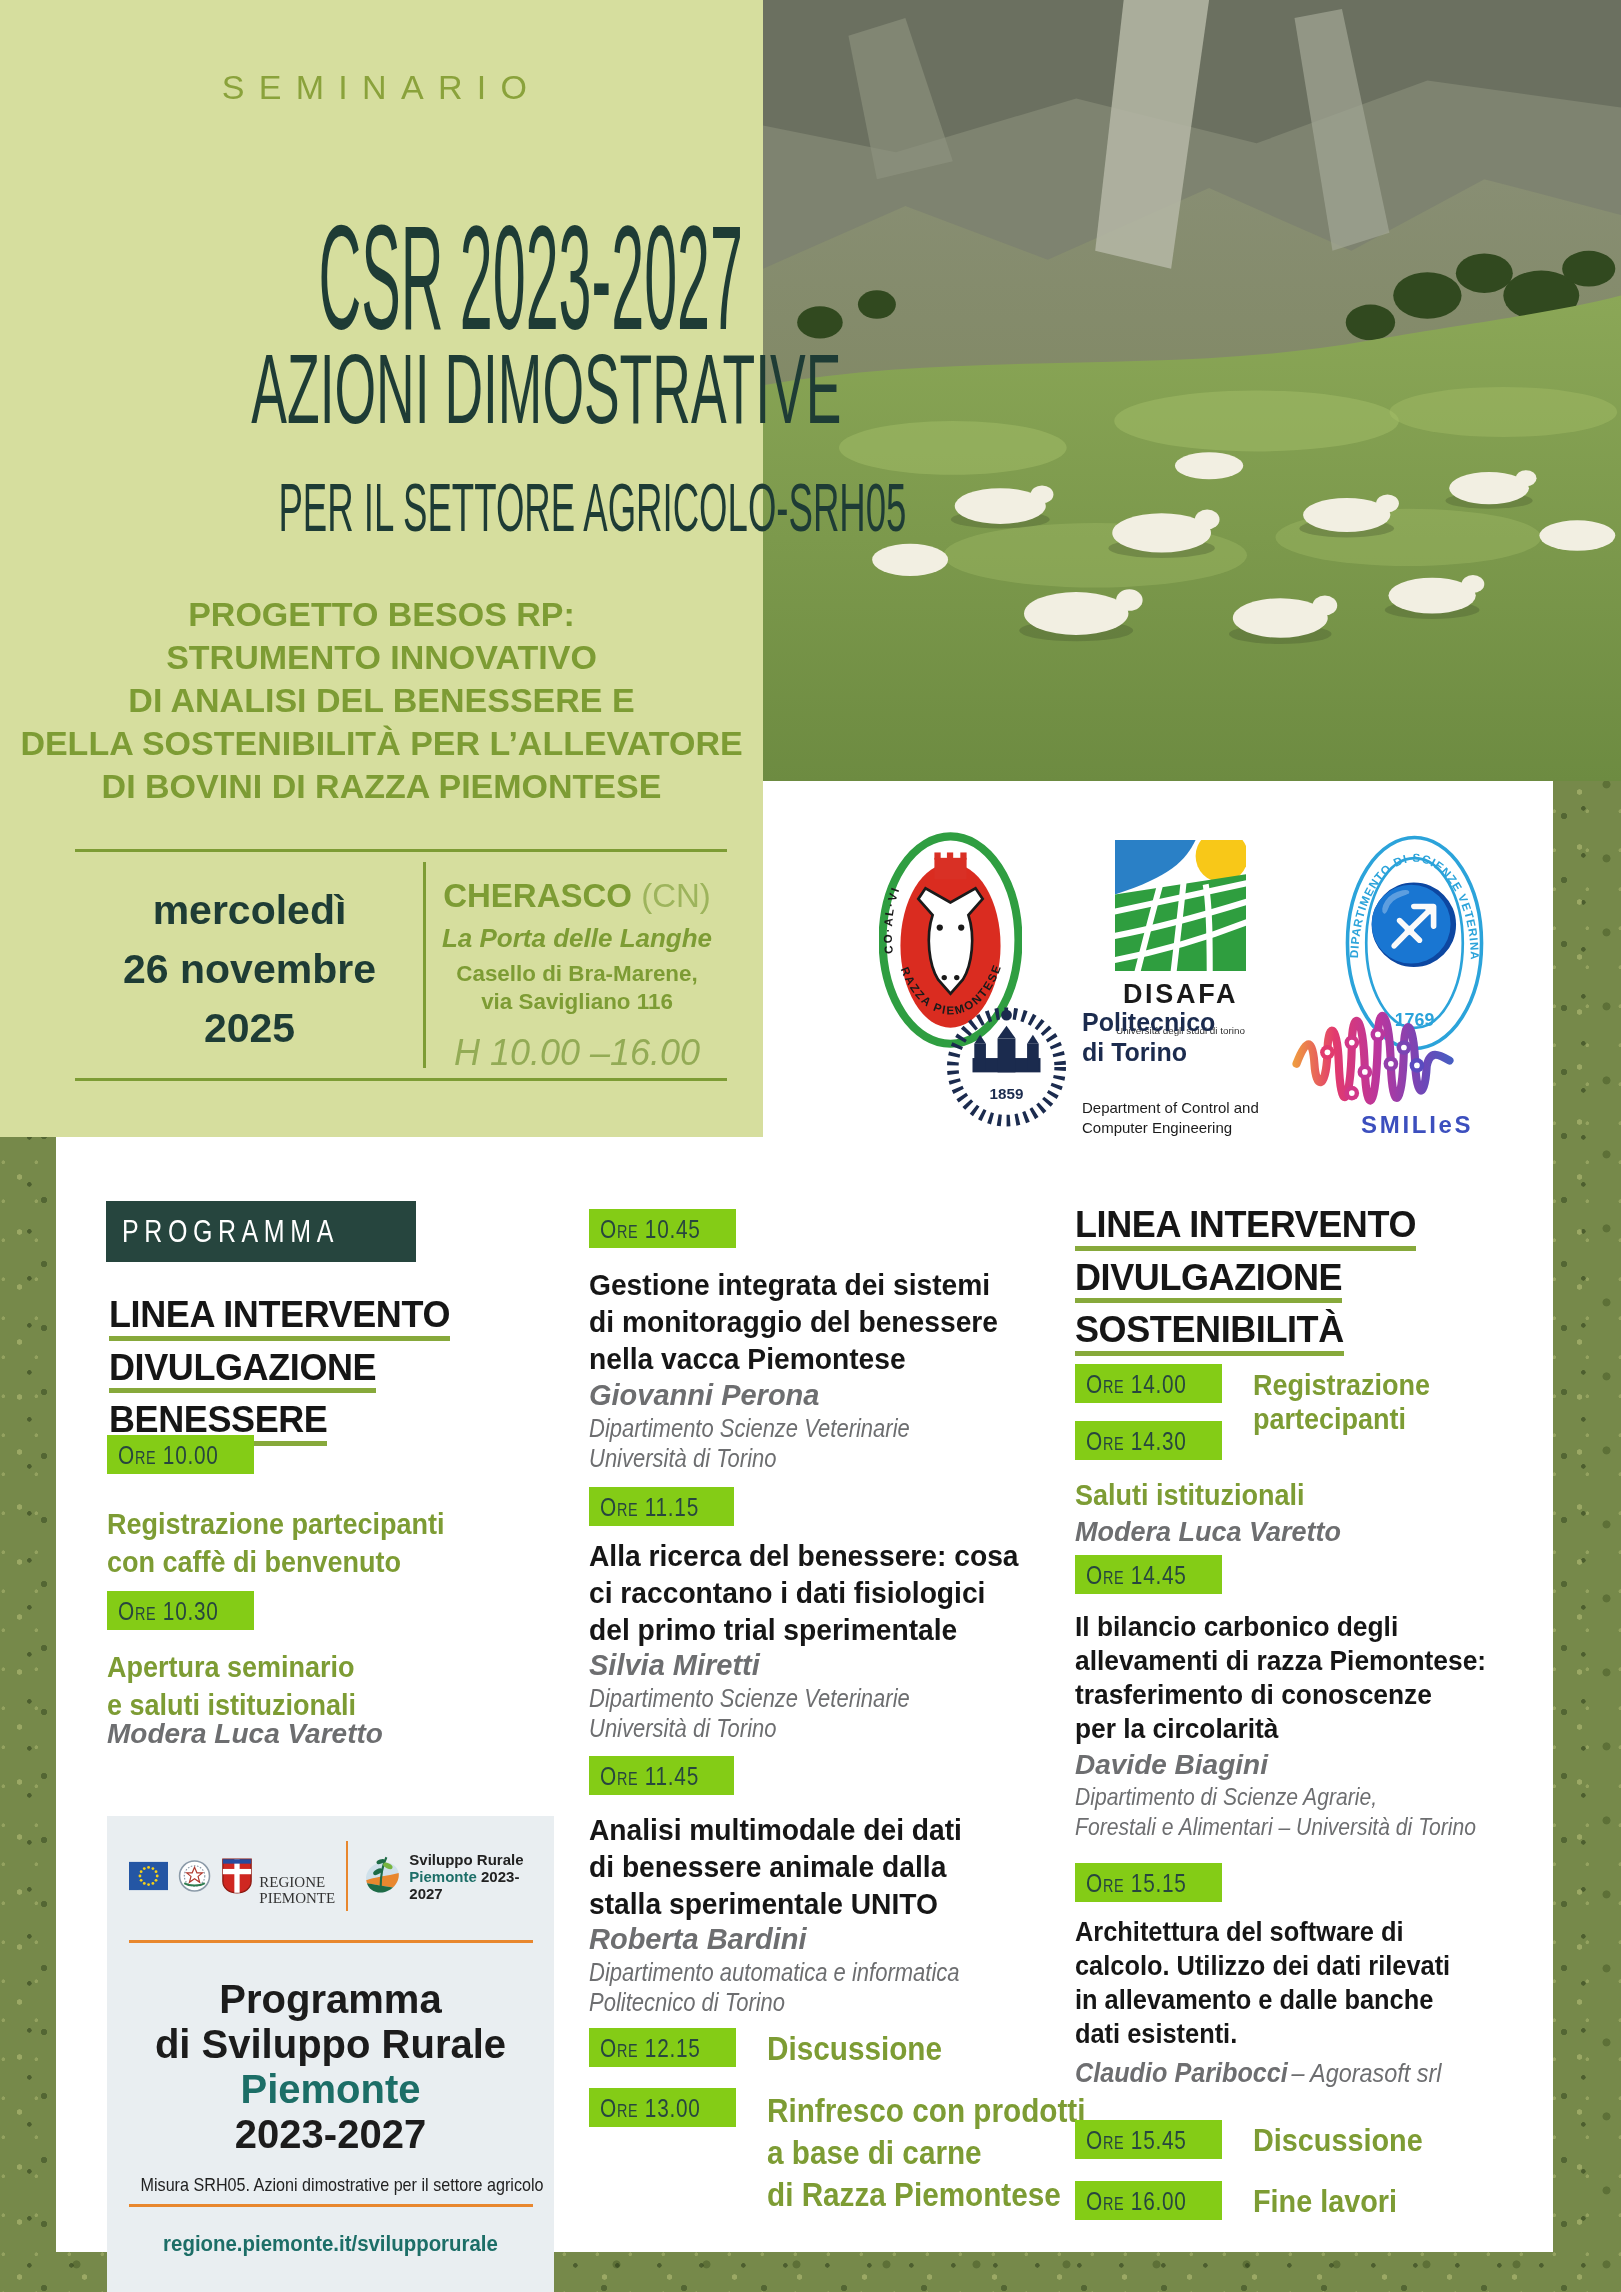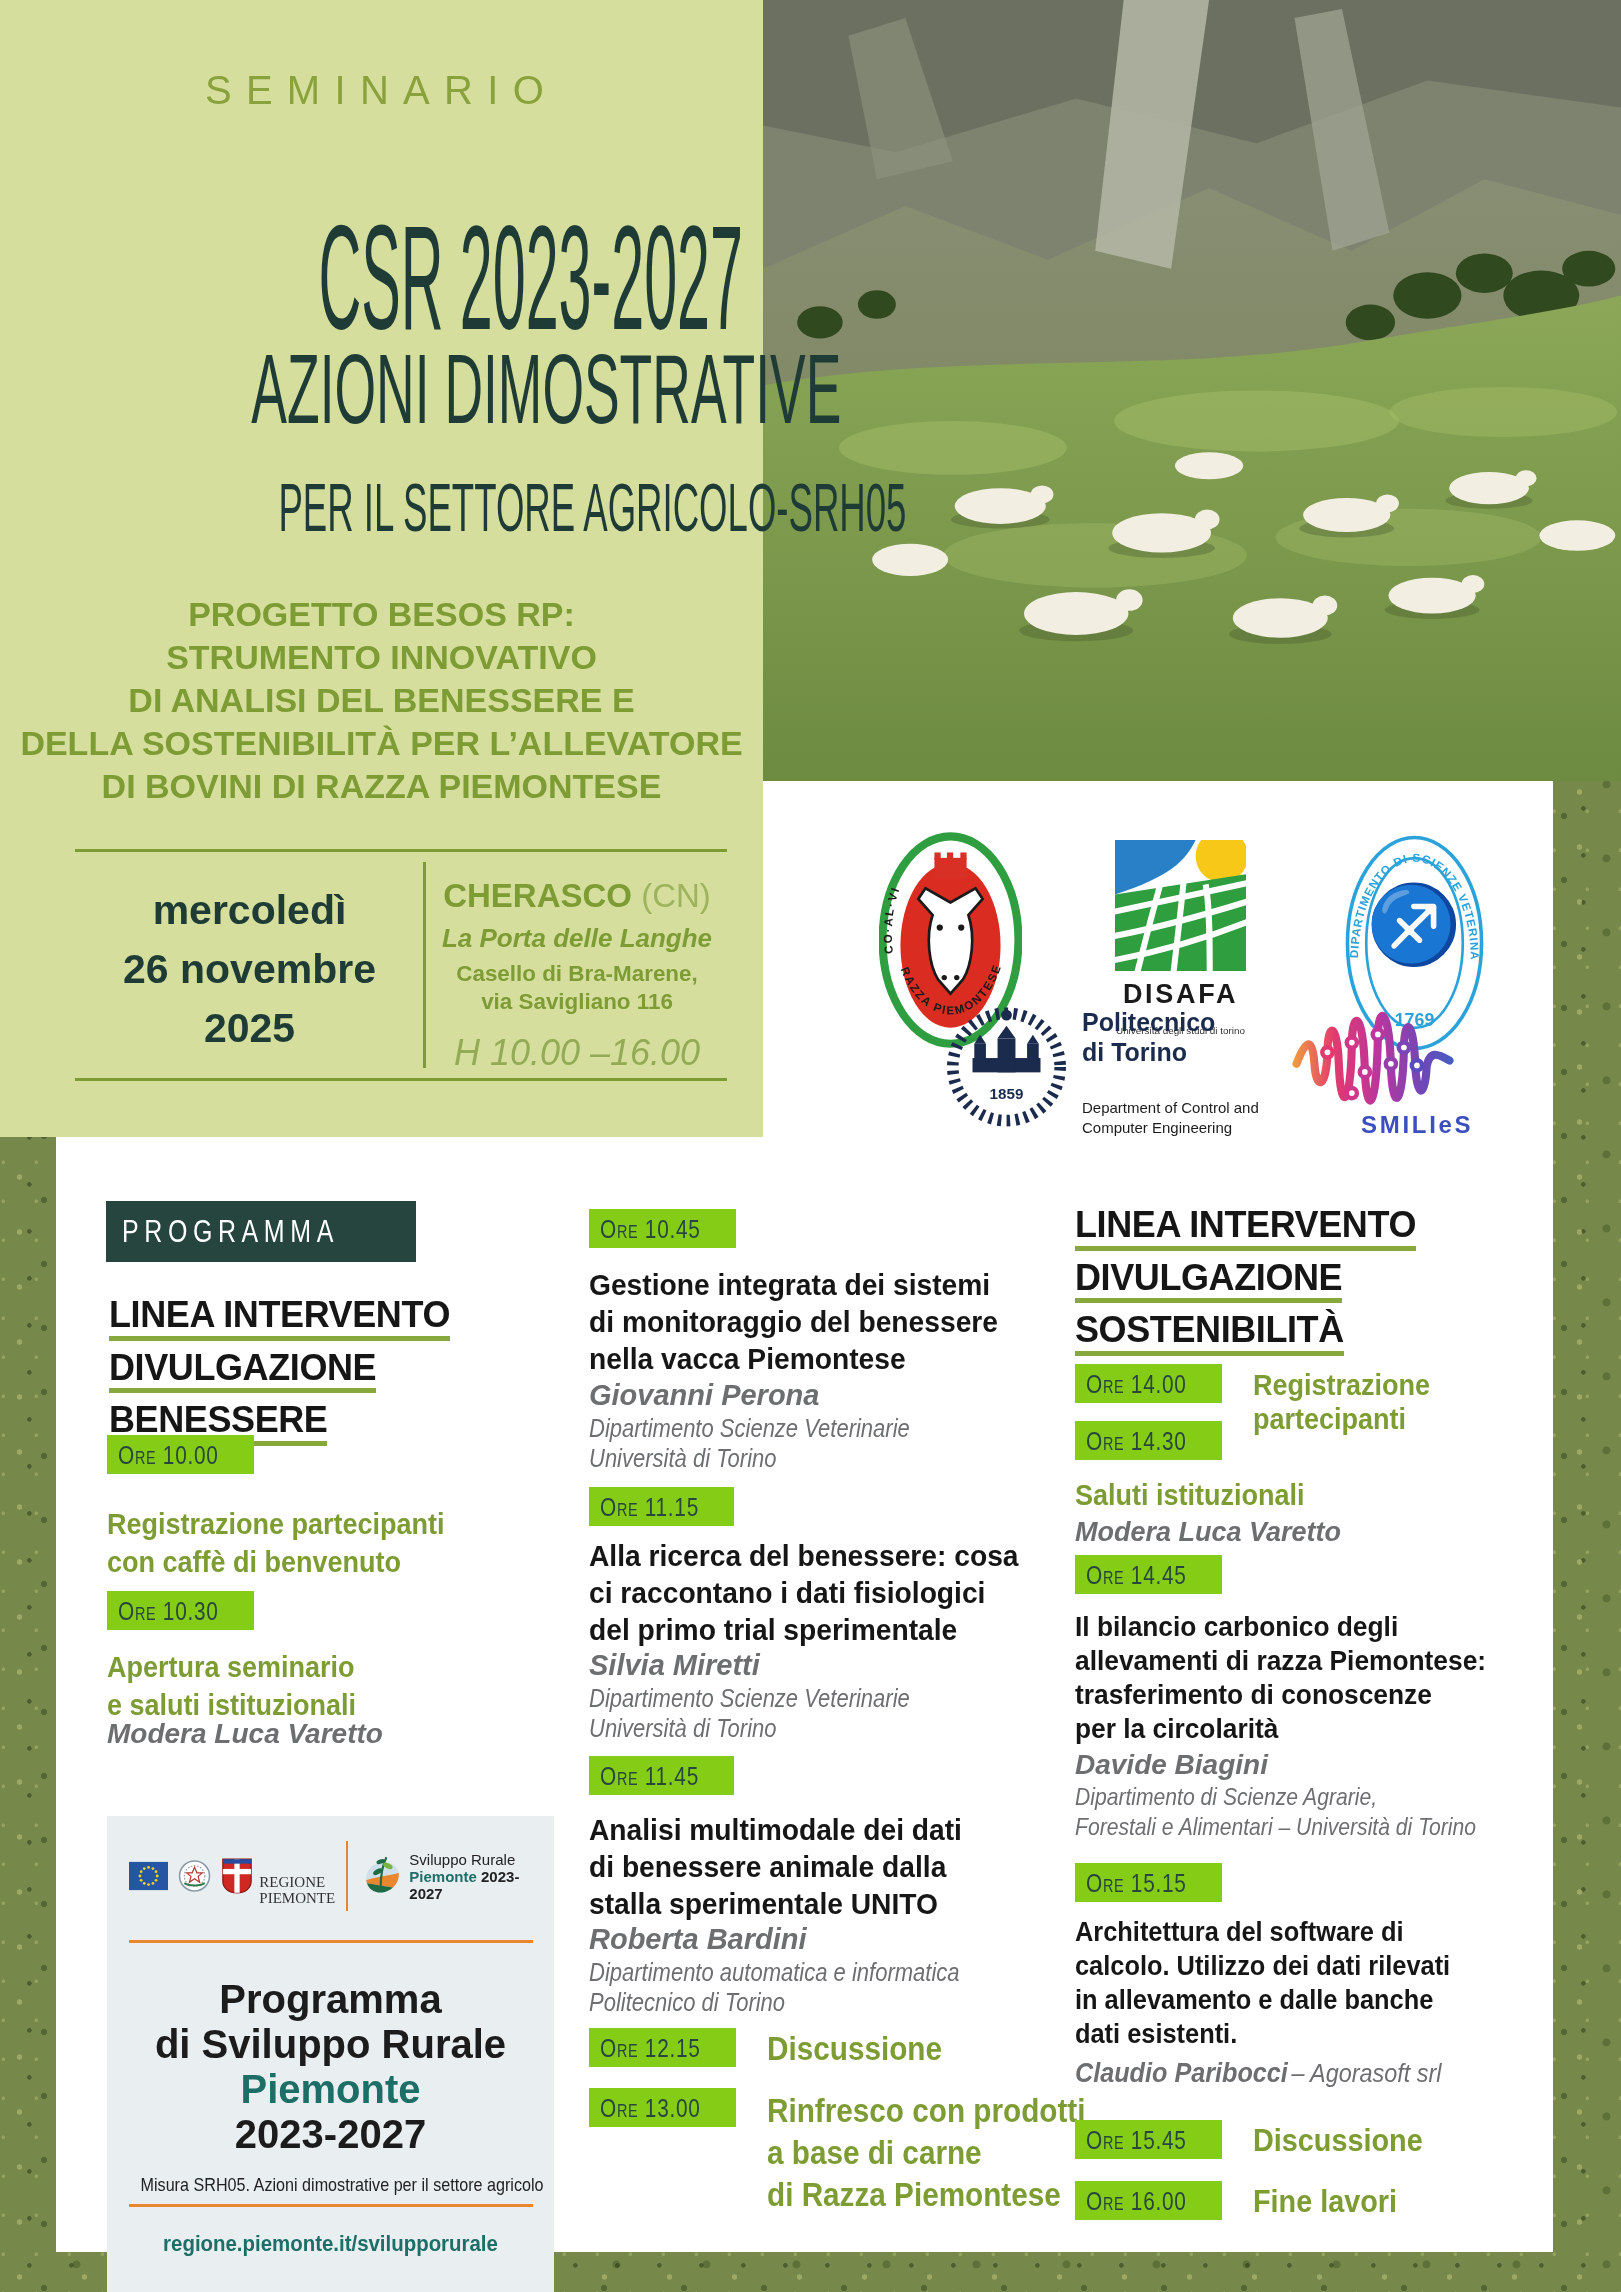--- a/index.html
+++ b/index.html
@@ -10,21 +10,21 @@
   .grass{position:absolute;inset:0;background-color:#76894a;background-image:
     radial-gradient(circle 5.4px at 30% 40%, rgba(224,226,150,.35) 0 45%, transparent 55%),
     radial-gradient(circle 4.5px at 70% 20%, rgba(35,52,20,.5) 0 45%, transparent 55%),
     radial-gradient(circle 6.3px at 55% 75%, rgba(35,52,20,.42) 0 45%, transparent 55%),
     radial-gradient(circle 3.6px at 10% 80%, rgba(210,214,140,.32) 0 45%, transparent 55%),
     radial-gradient(circle 8px at 85% 60%, rgba(56,76,28,.4) 0 45%, transparent 55%);
     background-size:65px 55px,42px 47px,80px 64px,33px 39px,90px 74px;}
   .whitebox{position:absolute;background:#ffffff;}
   .green-panel{position:absolute;left:0;top:0;width:763px;height:1137px;background:#d6de9e;text-align:center;}
   .hand{display:inline-block;transform-origin:50% 50%;color:#1e3c35;line-height:1;white-space:nowrap;}
-  .kicker{position:absolute;left:0;width:763px;top:68px;font-size:40px;letter-spacing:14.3px;color:#8aa23b;font-weight:400;}
+  .kicker{position:absolute;left:0;width:763px;top:68px;font-size:34px;letter-spacing:14.3px;color:#8aa23b;font-weight:400;}
   .subtitle{position:absolute;left:0;width:763px;top:593px;font-size:34px;line-height:43px;font-weight:700;color:#7d9c34;white-space:pre-line;}
   .rule{position:absolute;background:#7d9c34;height:2.7px;}
   .vrule{position:absolute;background:#7d9c34;width:2.7px;}
   .dateblock{position:absolute;left:75px;top:881px;width:349px;color:#1e3c35;font-weight:700;font-size:41px;line-height:59px;text-align:center;}
   .locblock{position:absolute;left:425px;top:876px;width:304px;text-align:center;color:#7d9c34;}
   .prelines{white-space:pre-line;}
   
   .tbadge{display:inline-block;background:#84cc16;padding:7.2px 10.7px 6.3px;white-space:nowrap;}
   .tb{display:inline-block;transform:scaleX(.8);transform-origin:0 50%;font-variant:small-caps;
       font-size:26px;letter-spacing:0.9px;color:#27463e;line-height:1;font-weight:400;}
@@ -320,21 +320,21 @@
       <svg width="50" height="50" viewBox="0 0 60 60">
         <path d="M10,36 C8,24 18,14 28,12 C42,8 54,16 55,26 C56,36 50,48 38,52 C24,57 12,48 10,36 Z" fill="#cfe0ea"></path>
         <path d="M10,36 C20,32 40,30 55,26 C56,33 53,41 47,46 C35,44 20,42 11,40 Z" fill="#e8872e"></path>
         <path d="M11,40 C22,42 36,44 47,46 C43,50 36,53 30,53 C20,53 13,47 11,40 Z" fill="#1e6b46"></path>
         <path d="M30,46 C30,30 32,16 38,4" fill="none" stroke="#1e6b46" stroke-width="3"></path>
         <ellipse cx="26" cy="24" rx="7" ry="3.5" fill="#1e6b46" transform="rotate(-30 26 24)"></ellipse>
         <ellipse cx="40" cy="16" rx="7" ry="3.5" fill="#77b53f" transform="rotate(25 40 16)"></ellipse>
         <ellipse cx="30" cy="10" rx="6" ry="3" fill="#1e6b46" transform="rotate(-20 30 10)"></ellipse>
       </svg>
       <div>
-        <div style="font-size:15px;font-weight:400;color:#222;">Sviluppo Rurale</div>
+        <div style="font-size:15px;font-weight:700;color:#222;">Sviluppo Rurale</div>
         <div style="font-size:15px;font-weight:800;">
           <span style="color:#1c6e67;">Piemonte</span>
           <span style="color:#222;">2023-2027</span>
         </div>
       </div>
     </div>
   </div>
   <div class="orule" style="top:124px;"></div>
   <div class="abs" style="left:0;top:161px;width:447px;text-align:center;font-weight:700;color:#1c1c1c;font-size:40px;line-height:45px;">
     <div>Programma</div>

